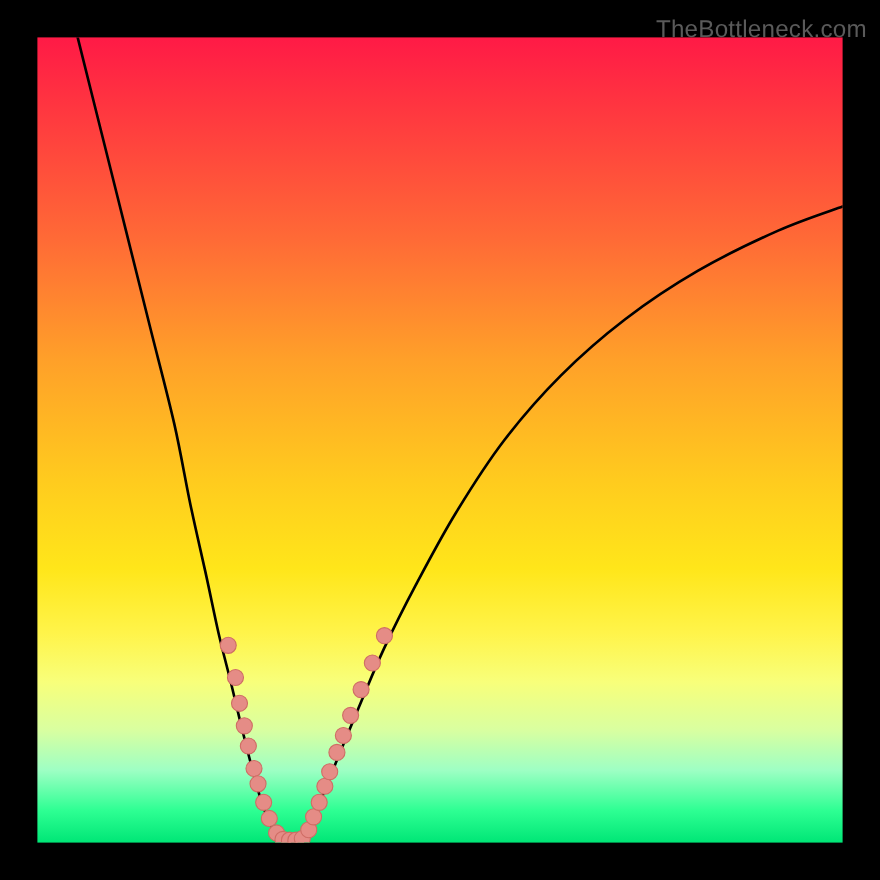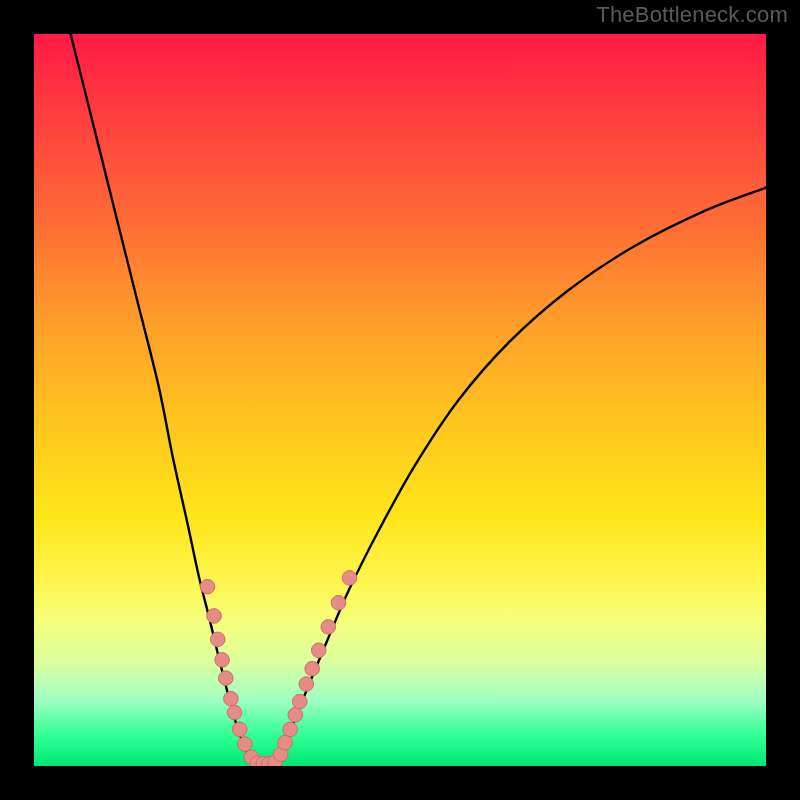--- a/index.html
+++ b/index.html
@@ -31,21 +31,21 @@
       #ffe61a 66%,
       #fff44a 74%,
       #f8ff7a 80%,
       #d9ffa0 86%,
       #9effc4 91%,
       #2eff93 96%,
       #00e676 100%);
   }
   .attr {
     position: absolute;
-    top: 2px;
+    top: 14px;
     right: 12px;
     color: #5a5a5a;
     font-size: 22px;
     font-weight: 500;
     letter-spacing: 0.2px;
   }
   svg.curves {
     position: absolute;
     inset: 0;
   }

